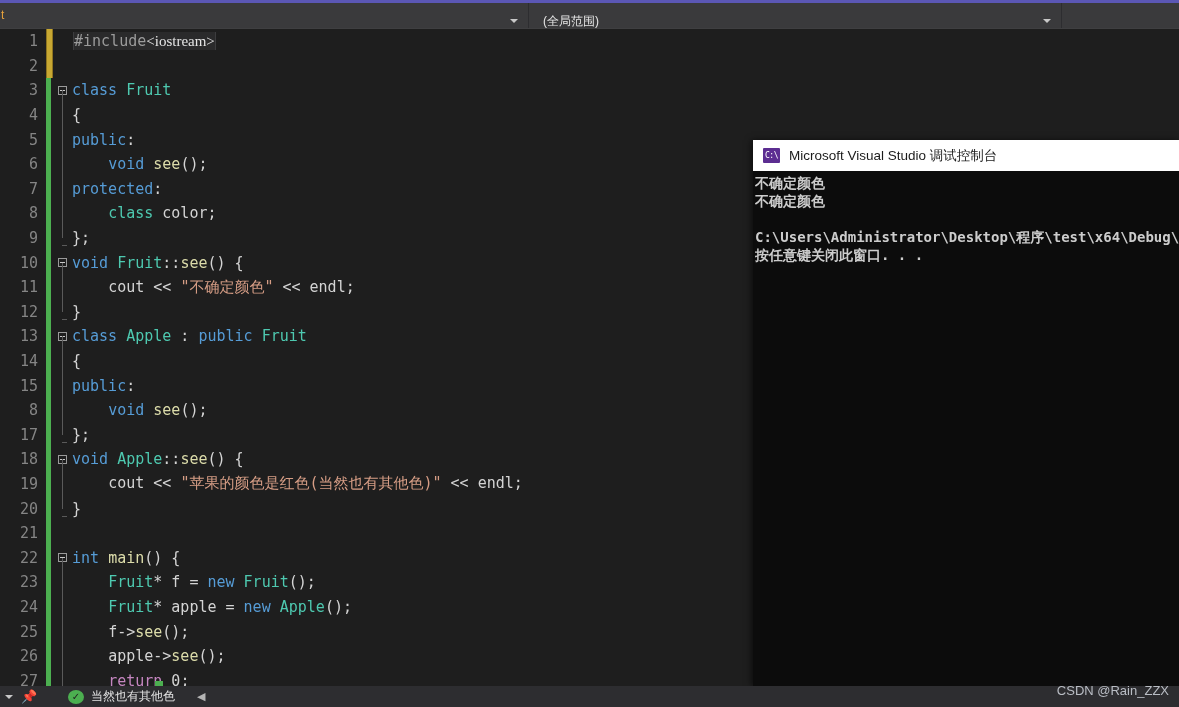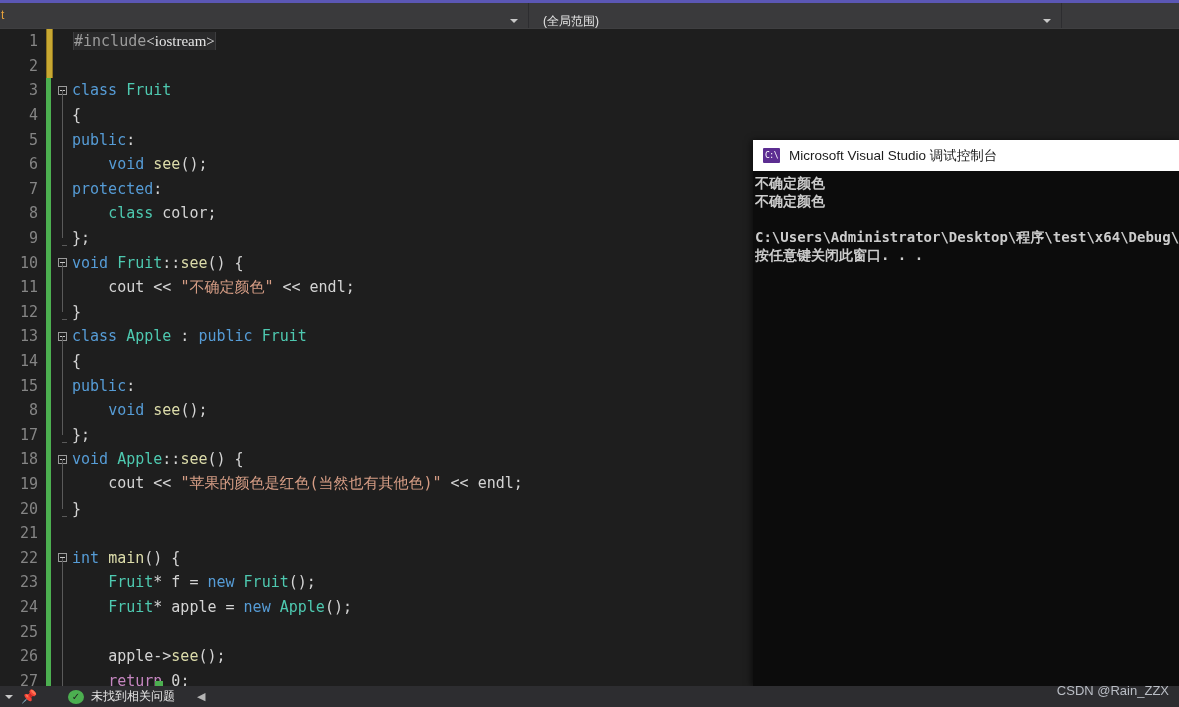--- a/index.html
+++ b/index.html
@@ -343,42 +343,42 @@
         <div class="line"><div class="lnum">15</div><div class="chgbar green"></div><div class="gutter-gap"></div><div class="fold"><div class="vline"></div></div><div class="code-text"><span><span class="kw">public</span><span class="plain">:</span></span></div></div>
         <div class="line"><div class="lnum">8</div><div class="chgbar green"></div><div class="gutter-gap"></div><div class="fold"><div class="vline"></div></div><div class="code-text"><span><span class="plain">    </span><span class="kw">void</span><span class="plain"> </span><span class="fn">see</span><span class="plain">();</span></span></div></div>
         <div class="line"><div class="lnum">17</div><div class="chgbar green"></div><div class="gutter-gap"></div><div class="fold"><div class="vline half-up"></div><div class="endcap"></div></div><div class="code-text"><span><span class="plain">};</span></span></div></div>
         <div class="line"><div class="lnum">18</div><div class="chgbar green"></div><div class="gutter-gap"></div><div class="fold"><div class="box"></div><div class="vline half-down"></div></div><div class="code-text"><span><span class="kw">void</span><span class="plain"> </span><span class="type">Apple</span><span class="plain">::</span><span class="fn">see</span><span class="plain">() {</span></span></div></div>
         <div class="line"><div class="lnum">19</div><div class="chgbar green"></div><div class="gutter-gap"></div><div class="fold"><div class="vline"></div></div><div class="code-text"><span><span class="plain">    </span><span class="plain">cout</span><span class="plain"> &lt;&lt; </span><span class="str">"苹果的颜色是红色(当然也有其他色)"</span><span class="plain"> &lt;&lt; </span><span class="plain">endl</span><span class="plain">;</span></span></div></div>
         <div class="line"><div class="lnum">20</div><div class="chgbar green"></div><div class="gutter-gap"></div><div class="fold"><div class="vline half-up"></div><div class="endcap"></div></div><div class="code-text"><span><span class="plain">}</span></span></div></div>
         <div class="line"><div class="lnum">21</div><div class="chgbar green"></div><div class="gutter-gap"></div><div class="fold"></div><div class="code-text"><span></span></div></div>
         <div class="line"><div class="lnum">22</div><div class="chgbar green"></div><div class="gutter-gap"></div><div class="fold"><div class="box"></div><div class="vline half-down"></div></div><div class="code-text"><span><span class="kw">int</span><span class="plain"> </span><span class="fn">main</span><span class="plain">() {</span></span></div></div>
         <div class="line"><div class="lnum">23</div><div class="chgbar green"></div><div class="gutter-gap"></div><div class="fold"><div class="vline"></div></div><div class="code-text"><span><span class="plain">    </span><span class="type">Fruit</span><span class="plain">* </span><span class="plain">f</span><span class="plain"> = </span><span class="kw">new</span><span class="plain"> </span><span class="type">Fruit</span><span class="plain">();</span></span></div></div>
         <div class="line"><div class="lnum">24</div><div class="chgbar green"></div><div class="gutter-gap"></div><div class="fold"><div class="vline"></div></div><div class="code-text"><span><span class="plain">    </span><span class="type">Fruit</span><span class="plain">* </span><span class="plain">apple</span><span class="plain"> = </span><span class="kw">new</span><span class="plain"> </span><span class="type">Apple</span><span class="plain">();</span></span></div></div>
-        <div class="line"><div class="lnum">25</div><div class="chgbar green"></div><div class="gutter-gap"></div><div class="fold"><div class="vline"></div></div></div>
+        <div class="line"><div class="lnum">25</div><div class="chgbar green"></div><div class="gutter-gap"></div><div class="fold"><div class="vline"></div></div><div class="code-text"><span><span class="plain">    </span><span class="plain">f</span><span class="plain">-&gt;</span><span class="fn">see</span><span class="plain">();</span></span></div></div>
         <div class="line"><div class="lnum">26</div><div class="chgbar green"></div><div class="gutter-gap"></div><div class="fold"><div class="vline"></div></div><div class="code-text"><span><span class="plain">    </span><span class="plain">apple</span><span class="plain">-&gt;</span><span class="fn">see</span><span class="plain">();</span></span></div></div>
         <div class="line"><div class="lnum">27</div><div class="chgbar green"></div><div class="gutter-gap"></div><div class="fold"><div class="vline"></div></div><div class="code-text"><span><span class="plain">    </span><span class="kwp">return</span><span class="plain"> </span><span class="plain">0</span><span class="plain">;</span></span></div></div>
       </div>
   </div>
 
   <div class="console">
     <div class="console-title">
       <div class="console-ico">C:\</div>
       <div class="console-title-text">Microsoft Visual Studio 调试控制台</div>
     </div>
     <div class="console-body" id="console-body"><div class="cline">不确定颜色</div><div class="cline">不确定颜色</div><div class="cline blank">&nbsp;</div><div class="cline">C:\Users\Administrator\Desktop\程序\test\x64\Debug\te</div><div class="cline">按任意键关闭此窗口. . .</div></div>
   </div>
 
   <div class="statusbar">
     <div class="sb-caret">
         <i></i>
       </div>
     <div class="sb-icon-pin">📌</div>
     <div class="sb-gap"></div>
     <div class="sb-check">✓</div>
-    <div class="sb-text">未找到相关问题</div>
+    <div class="sb-text">当然也有其他色</div>
     <div class="sb-left-arrow">◀</div>
     <div class="spacer"></div>
   </div>
 
   <div class="hscroll-stub"></div>
 
   <div class="watermark">CSDN @Rain_ZZX</div>
 
 </div>
 

